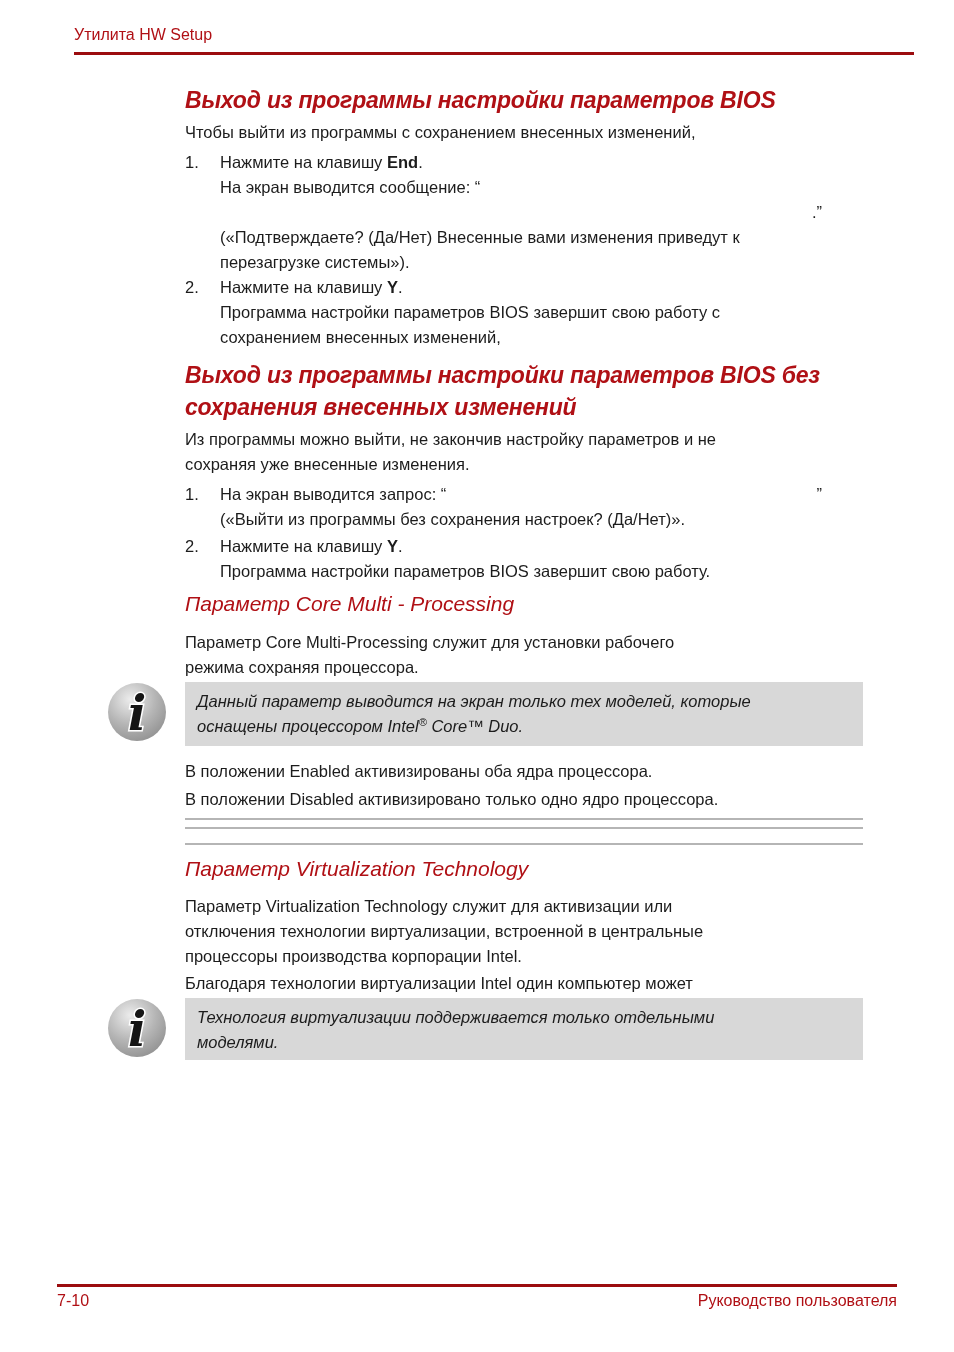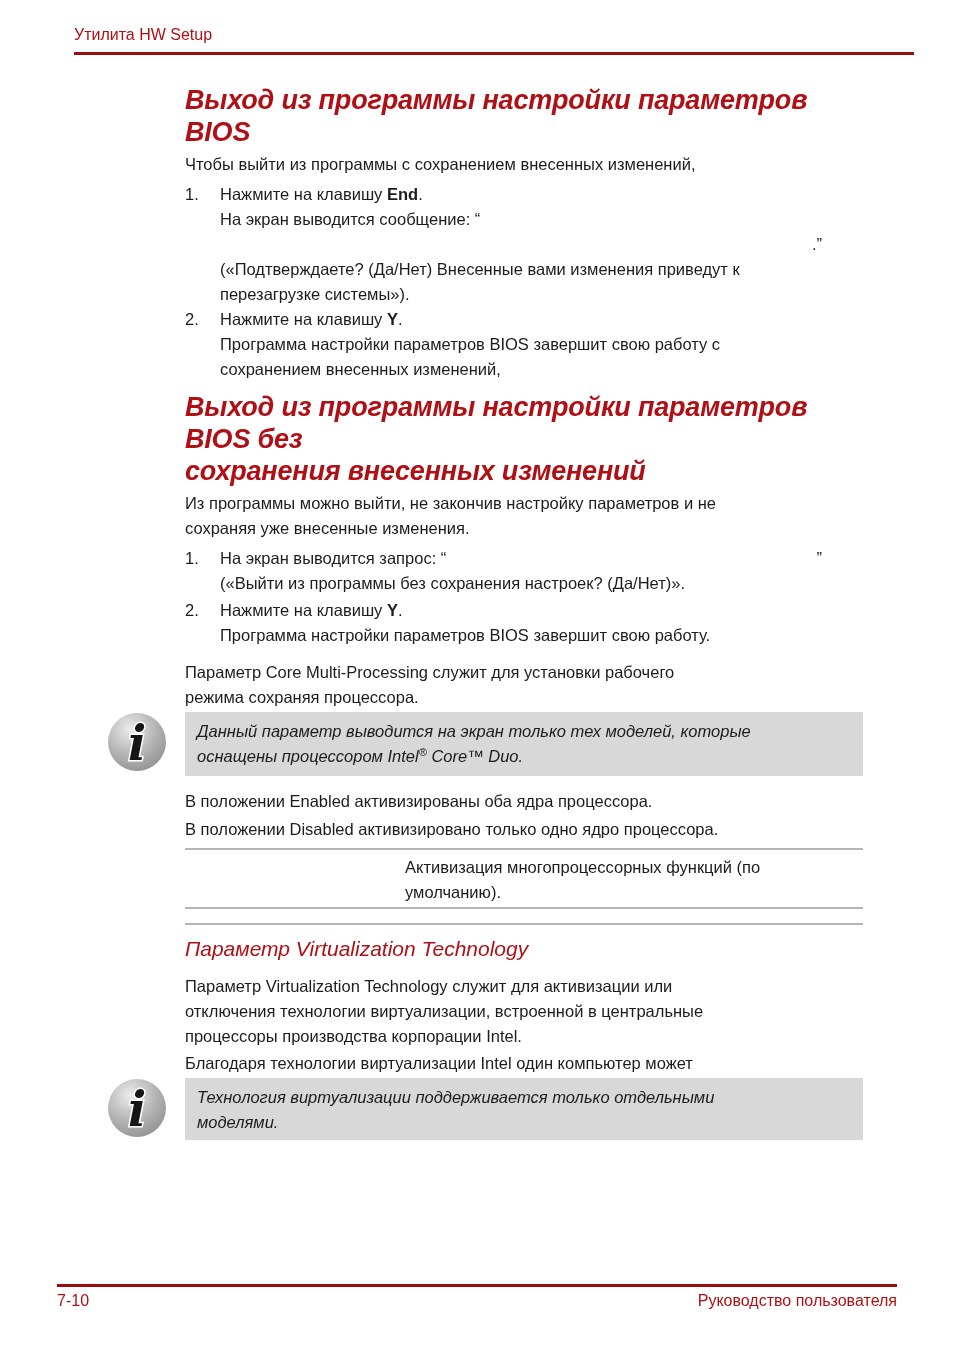--- a/index.html
+++ b/index.html
@@ -14,21 +14,21 @@
     --rule:#9b0c0f;
     --note-bg:#d8d8d8;
     --table-line:#b5b5b5;
   }
   .page-header { position:absolute; left:74px; top:26px; width:840px; }
   .page-header .title { color:var(--accent); font-size:16px; }
   .page-header .rule { margin-top:8px; height:3px; background:var(--rule); }
 
   .content { position:absolute; left:185px; top:84px; width:678px; }
 
-  h1 { color:var(--accent); font-size:27px; line-height:32px;
+  h1 { color:var(--accent); font-size:23px; line-height:32px;
        font-style:italic; font-weight:bold; letter-spacing:-0.2px; }
   h2 { color:var(--accent); font-size:21px; line-height:28px;
        font-style:italic; font-weight:normal; }
 
   .line { display:block; line-height:25px; white-space:nowrap; }
   .para { }
   .intro { margin-top:4px; }
   .mt2{margin-top:2px;} .mt3{margin-top:3px;}
   .mt5{margin-top:5px;} .mt6{margin-top:6px;} .mt9{margin-top:9px;}
   .mt10{margin-top:10px;} .mt11{margin-top:11px;} .mt12{margin-top:12px;}
@@ -116,20 +116,21 @@
   </div>
 
   <div class="li mt2">
     <span class="num">2.</span>
     <div class="li-body">
       <span class="line"><span>Нажмите на клавишу </span><b class="key">Y</b><span>.</span></span>
       <span class="line">Программа настройки параметров BIOS завершит свою работу.</span>
     </div>
   </div>
 
+  <h2 class="mt6">Параметр Core Multi - Processing</h2>
   <div class="para mt12">
     <span class="line">Параметр Core Multi-Processing служит для установки рабочего</span>
     <span class="line">режима сохраняя процессора.</span>
   </div>
 
   <div class="notebox mt2" style="height:64px;">
     <div class="note-icon">
       <svg width="60" height="60" viewBox="0 0 60 60">
         <defs>
           <radialGradient id="g1" cx="38%" cy="28%" r="80%">
@@ -149,24 +150,20 @@
   <div class="para mt13">
     <span class="line">В положении Enabled активизированы оба ядра процессора.</span>
   </div>
   <div class="para mt3">
     <span class="line">В положении Disabled активизировано только одно ядро процессора.</span>
   </div>
 
   <div class="cmp-table">
     <div class="t-row">
       <div class="t-val"></div>
-      <div class="t-desc">
-        <span class="line">Активизация многопроцессорных функций (по</span>
-        <span class="line">умолчанию).</span>
-      </div>
     </div>
     <div class="t-row last">
       <div class="t-val"></div>
     </div>
   </div>
 
   <h2 class="mt10">Параметр Virtualization Technology</h2>
   <div class="para mt11">
     <span class="line">Параметр Virtualization Technology служит для активизации или</span>
     <span class="line">отключения технологии виртуализации, встроенной в центральные</span>

